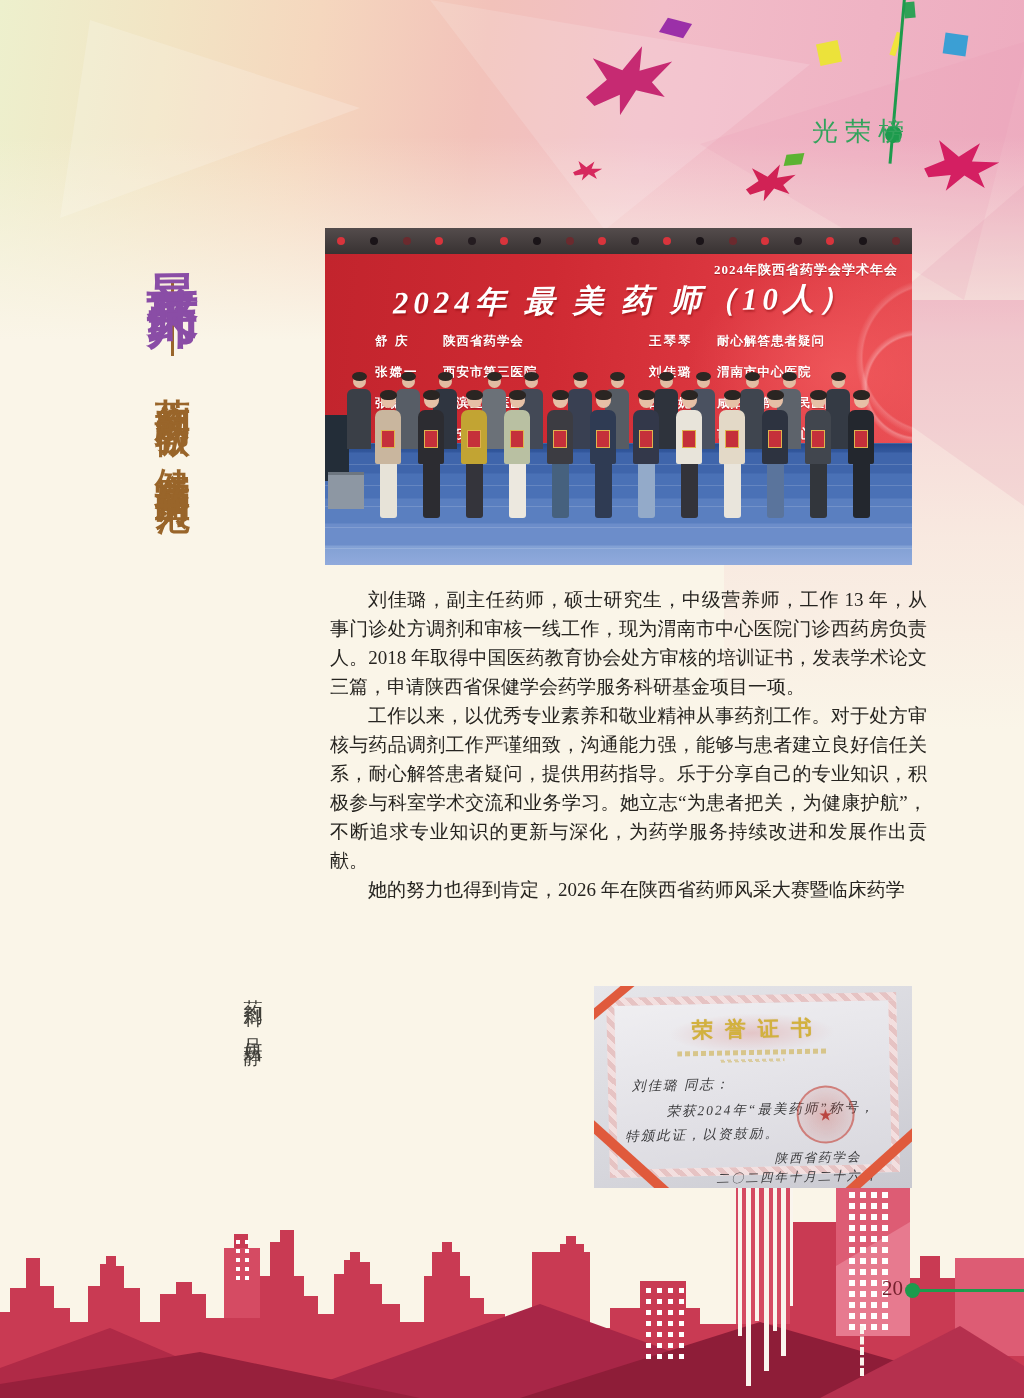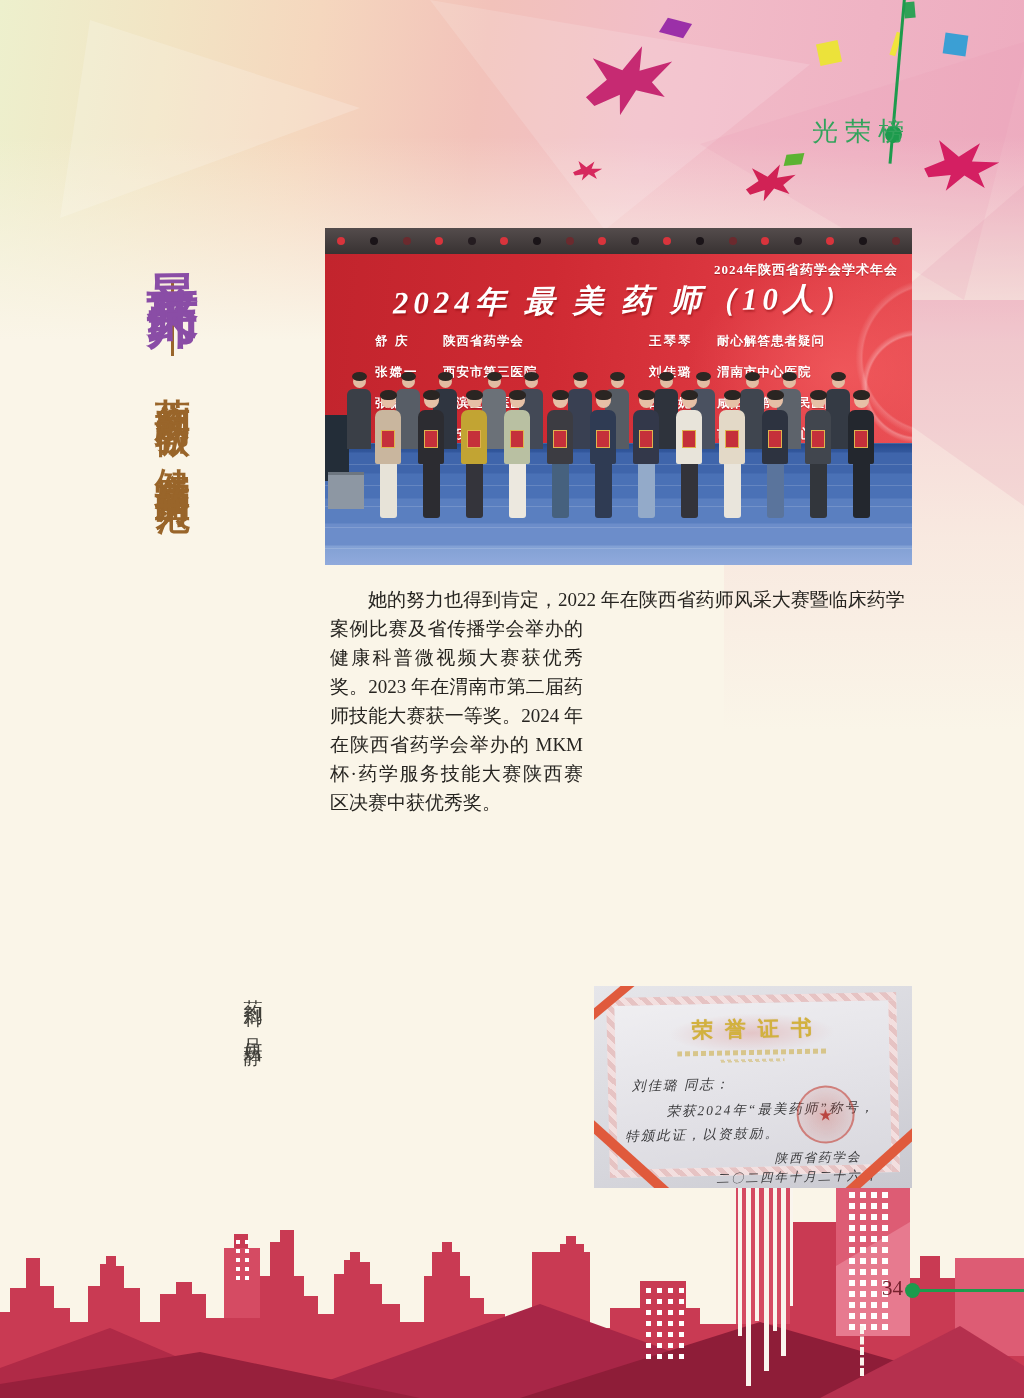--- a/index.html
+++ b/index.html
@@ -347,22 +347,23 @@
         <i style="background: rgb(107, 42, 46);"></i>
         <i style="background: rgb(216, 52, 60);"></i>
         <i style="background: rgb(36, 28, 32);"></i>
         <i style="background: rgb(216, 52, 60);"></i>
         <i style="background: rgb(26, 20, 24);"></i>
         <i style="background: rgb(107, 42, 46);"></i>
       </div>
   </div>
 
   <div class="article">
-    <p>她的努力也得到肯定，2022 年在陕西省药师风采大赛暨临床药学</p>
-    <p class="cont">案例比赛及省传播学会举办的健康科普微视频大赛获优秀奖。2023 年在渭南市第二届药师技能大赛获一等奖。2024 年在陕西省药学会举办的 MKM 杯·药学服务技能大赛陕西赛区决赛中获优秀奖。</p>
+    <p>刘佳璐，副主任药师，硕士研究生，中级营养师，工作 13 年，从事门诊处方调剂和审核一线工作，现为渭南市中心医院门诊西药房负责人。2018 年取得中国医药教育协会处方审核的培训证书，发表学术论文三篇，申请陕西省保健学会药学服务科研基金项目一项。</p>
+    <p>工作以来，以优秀专业素养和敬业精神从事药剂工作。对于处方审核与药品调剂工作严谨细致，沟通能力强，能够与患者建立良好信任关系，耐心解答患者疑问，提供用药指导。乐于分享自己的专业知识，积极参与科室学术交流和业务学习。她立志“为患者把关，为健康护航”，不断追求专业知识的更新与深化，为药学服务持续改进和发展作出贡献。</p>
+    <p>她的努力也得到肯定，2026 年在陕西省药师风采大赛暨临床药学</p>
   </div>
 
   <div class="certphoto">
     <div class="rb" style="left:-14px;top:6px;width:70px;height:9px;transform:rotate(-40deg);"></div>
     <div class="rb" style="left:-24px;bottom:28px;width:110px;height:10px;transform:rotate(42deg);"></div>
     <div class="rb" style="right:-26px;bottom:22px;width:110px;height:10px;transform:rotate(-42deg);"></div>
     <div class="cert">
       <div class="cert-title">荣誉证书</div>
       <div class="cert-sub"></div>
       <div class="cert-sub2"></div>
@@ -481,17 +482,17 @@
         <div class="stripe" style="left: 738px; top: 50px; width: 4px; height: 150px;"></div>
         <div class="stripe" style="left: 746px; top: 50px; width: 5px; height: 200px;"></div>
         <div class="stripe" style="left: 755px; top: 50px; width: 4px; height: 135px;"></div>
         <div class="stripe" style="left: 764px; top: 50px; width: 5px; height: 185px;"></div>
         <div class="stripe" style="left: 773px; top: 50px; width: 4px; height: 145px;"></div>
         <div class="stripe" style="left: 781px; top: 50px; width: 5px; height: 170px;"></div>
         <div class="stripe" style="left: 790px; top: 50px; width: 3px; height: 120px;"></div>
       </div>
     <div class="dashline" style="left:860px;top:190px;height:50px;"></div>
   </div>
-  <div class="pageno">34</div>
+  <div class="pageno">20</div>
   <div class="pagedot"></div>
   <div class="pagerule"></div>
 
 </div>
 
 </body></html>

